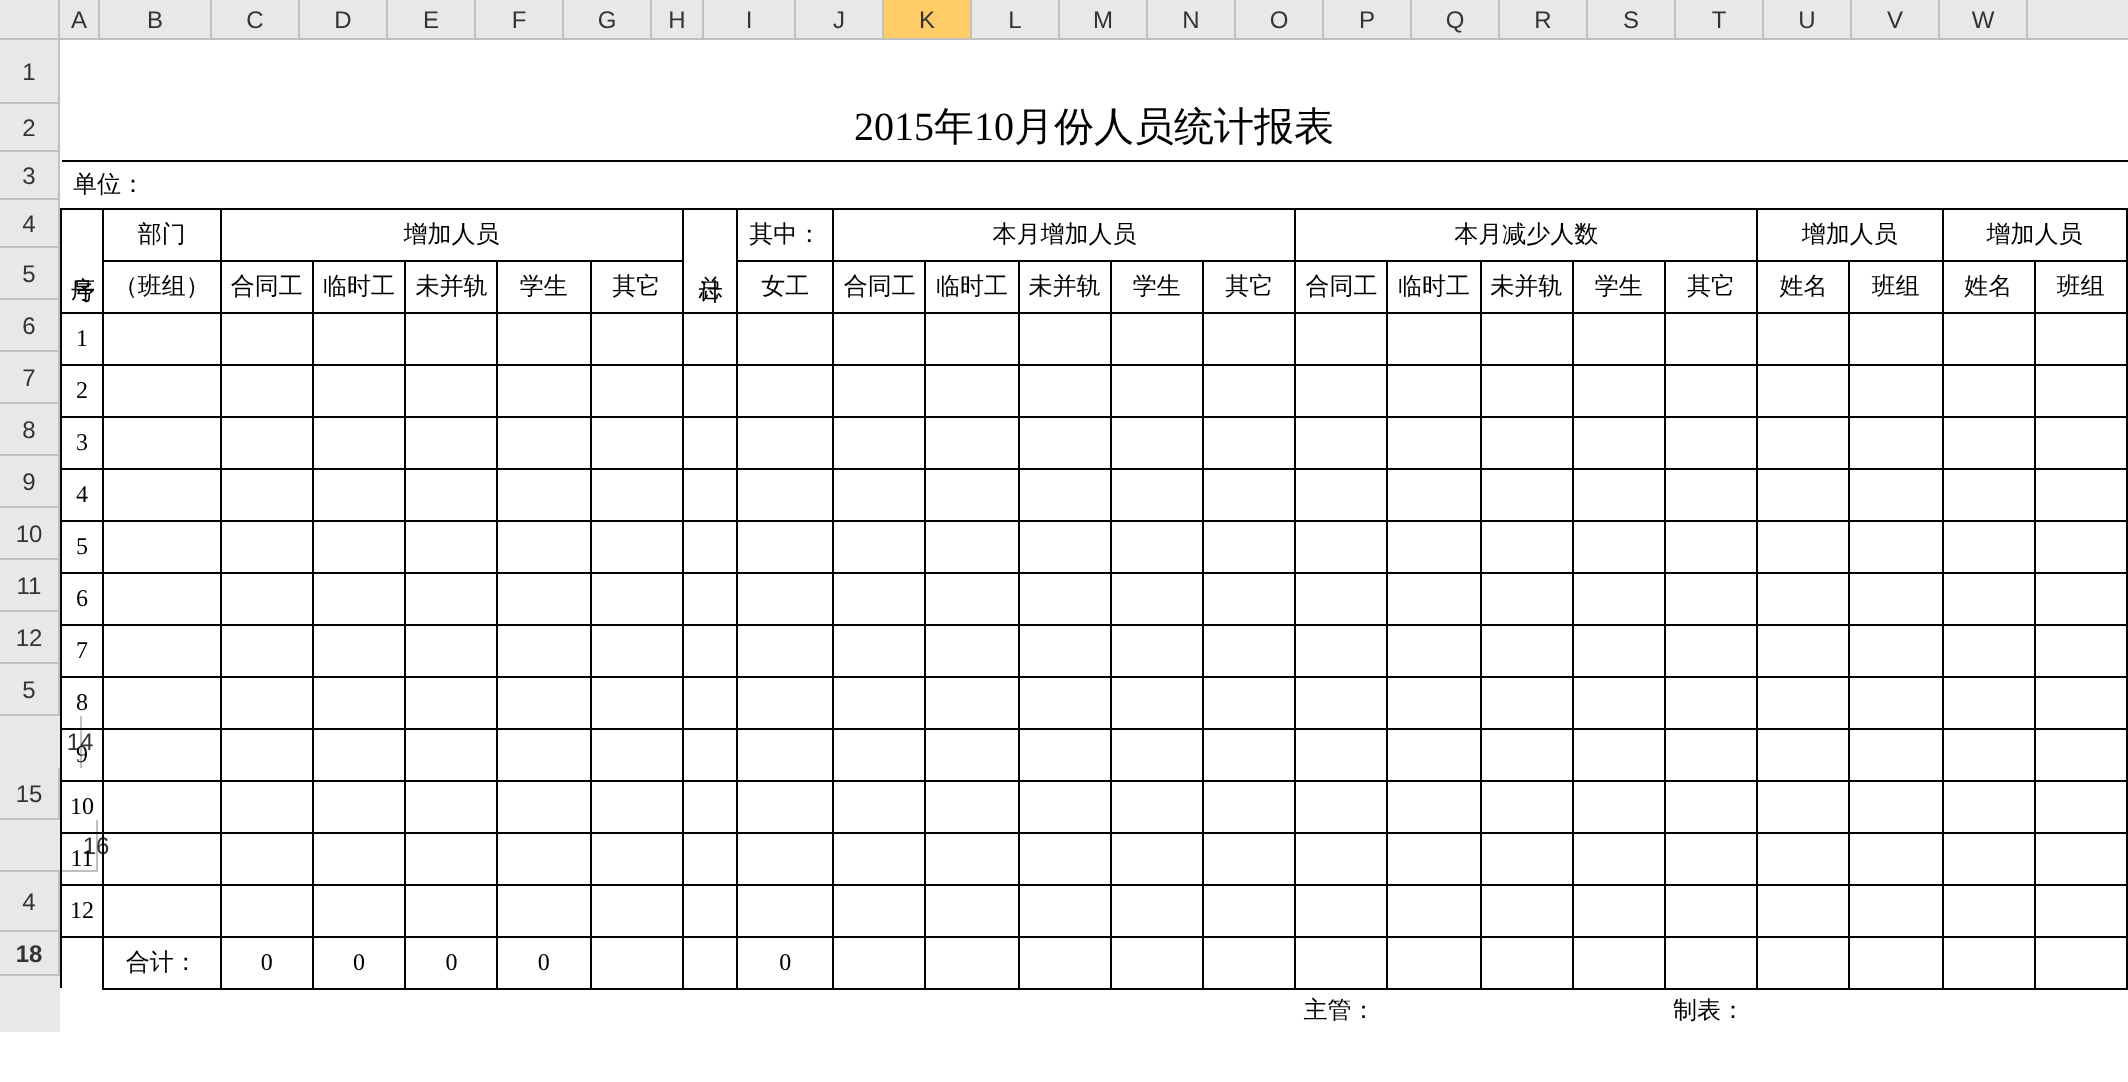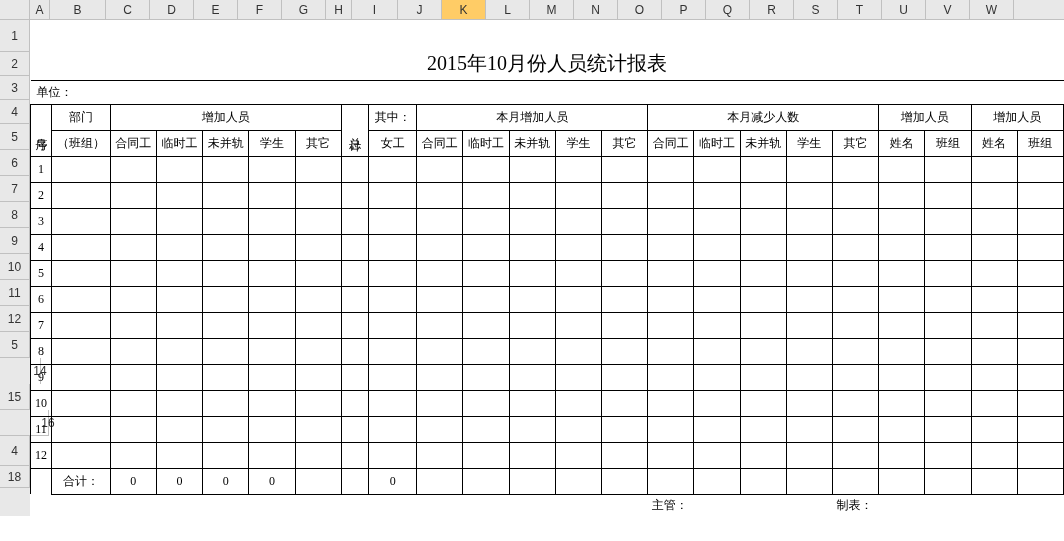--- a/index.html
+++ b/index.html
@@ -147,21 +147,21 @@
         <div class="rh" style="height: 26px;">8</div>
         <div class="rh" style="height: 26px;">9</div>
         <div class="rh" style="height: 26px;">10</div>
         <div class="rh" style="height: 26px;">11</div>
         <div class="rh" style="height: 26px;">12</div>
         <div class="rh" style="height: 26px;">5</div>
         <div class="rh" style="height: 26px; margin-left: 40px;">14</div>
         <div class="rh" style="height: 26px;">15</div>
         <div class="rh" style="height: 26px; padding-left: 48px;">16</div>
         <div class="rh" style="height: 30px;">4</div>
-        <div class="rh" style="height: 22px;">18</div>
+        <div class="rh" style="height: 22px; font-weight: bold;">18</div>
       </div>
 
     <div class="grid">
       <table class="content">
           <colgroup>
             <col style="width: 20px;">
             <col style="width: 56px;">
             <col style="width: 44px;">
             <col style="width: 44px;">
             <col style="width: 44px;">

